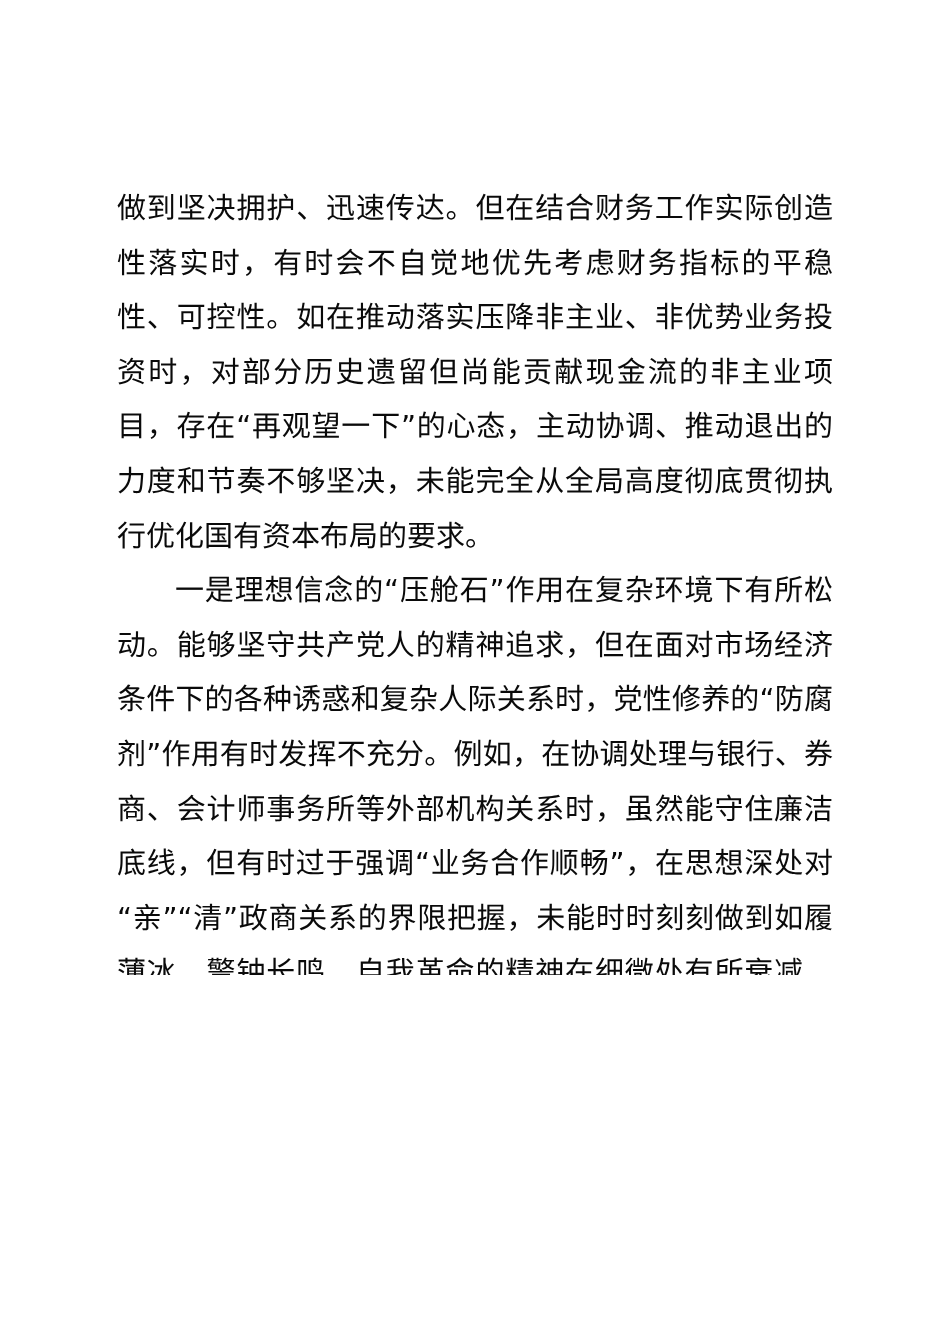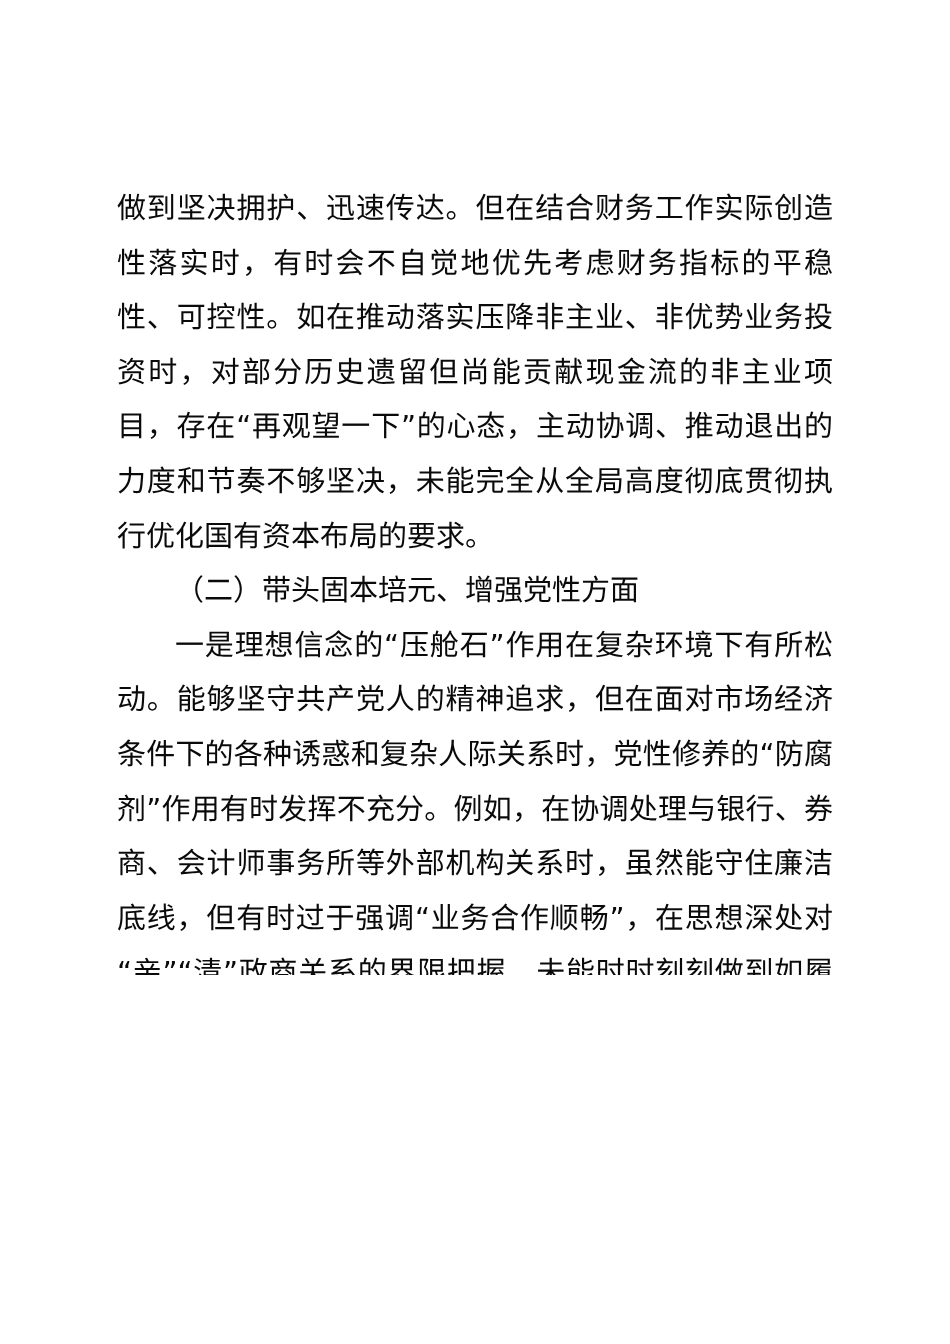--- a/index.html
+++ b/index.html
@@ -51,18 +51,17 @@
   }
 </style>
 </head>
 <body>
 
 <div class="page">
   <div class="page-body">
 
     <p class="para">做到坚决拥护、迅速传达。但在结合财务工作实际创造性落实时，有时会不自觉地优先考虑财务指标的平稳性、可控性。如在推动落实压降非主业、非优势业务投资时，对部分历史遗留但尚能贡献现金流的非主业项目，存在“再观望一下”的心态，主动协调、推动退出的力度和节奏不够坚决，未能完全从全局高度彻底贯彻执行优化国有资本布局的要求。</p>
 
-    <p class="para heading">（二）带头固本培元、增强党性方面</p>
 
     <p class="para indent">一是理想信念的“压舱石”作用在复杂环境下有所松动。能够坚守共产党人的精神追求，但在面对市场经济条件下的各种诱惑和复杂人际关系时，党性修养的“防腐剂”作用有时发挥不充分。例如，在协调处理与银行、券商、会计师事务所等外部机构关系时，虽然能守住廉洁底线，但有时过于强调“业务合作顺畅”，在思想深处对“亲”“清”政商关系的界限把握，未能时时刻刻做到如履薄冰、警钟长鸣，自我革命的精神在细微处有所衰减。二是践行群众路线服务基层不够主动扎实。落实“四下基层”制度更多体现在完成规定动作，如每年带队到基层单位开展财务调研 1-2 次，但调研有时存在“走马观花”现象，提前设定路线、听取汇报多，随机走访、与一线财务人员、业务骨干“唠家常”、深挖真问题少。对于基层单位反映的财务系统操作繁琐、报销流程周期长等“急难愁盼”</p>
 
   </div>
 </div>
 
 </body></html>

